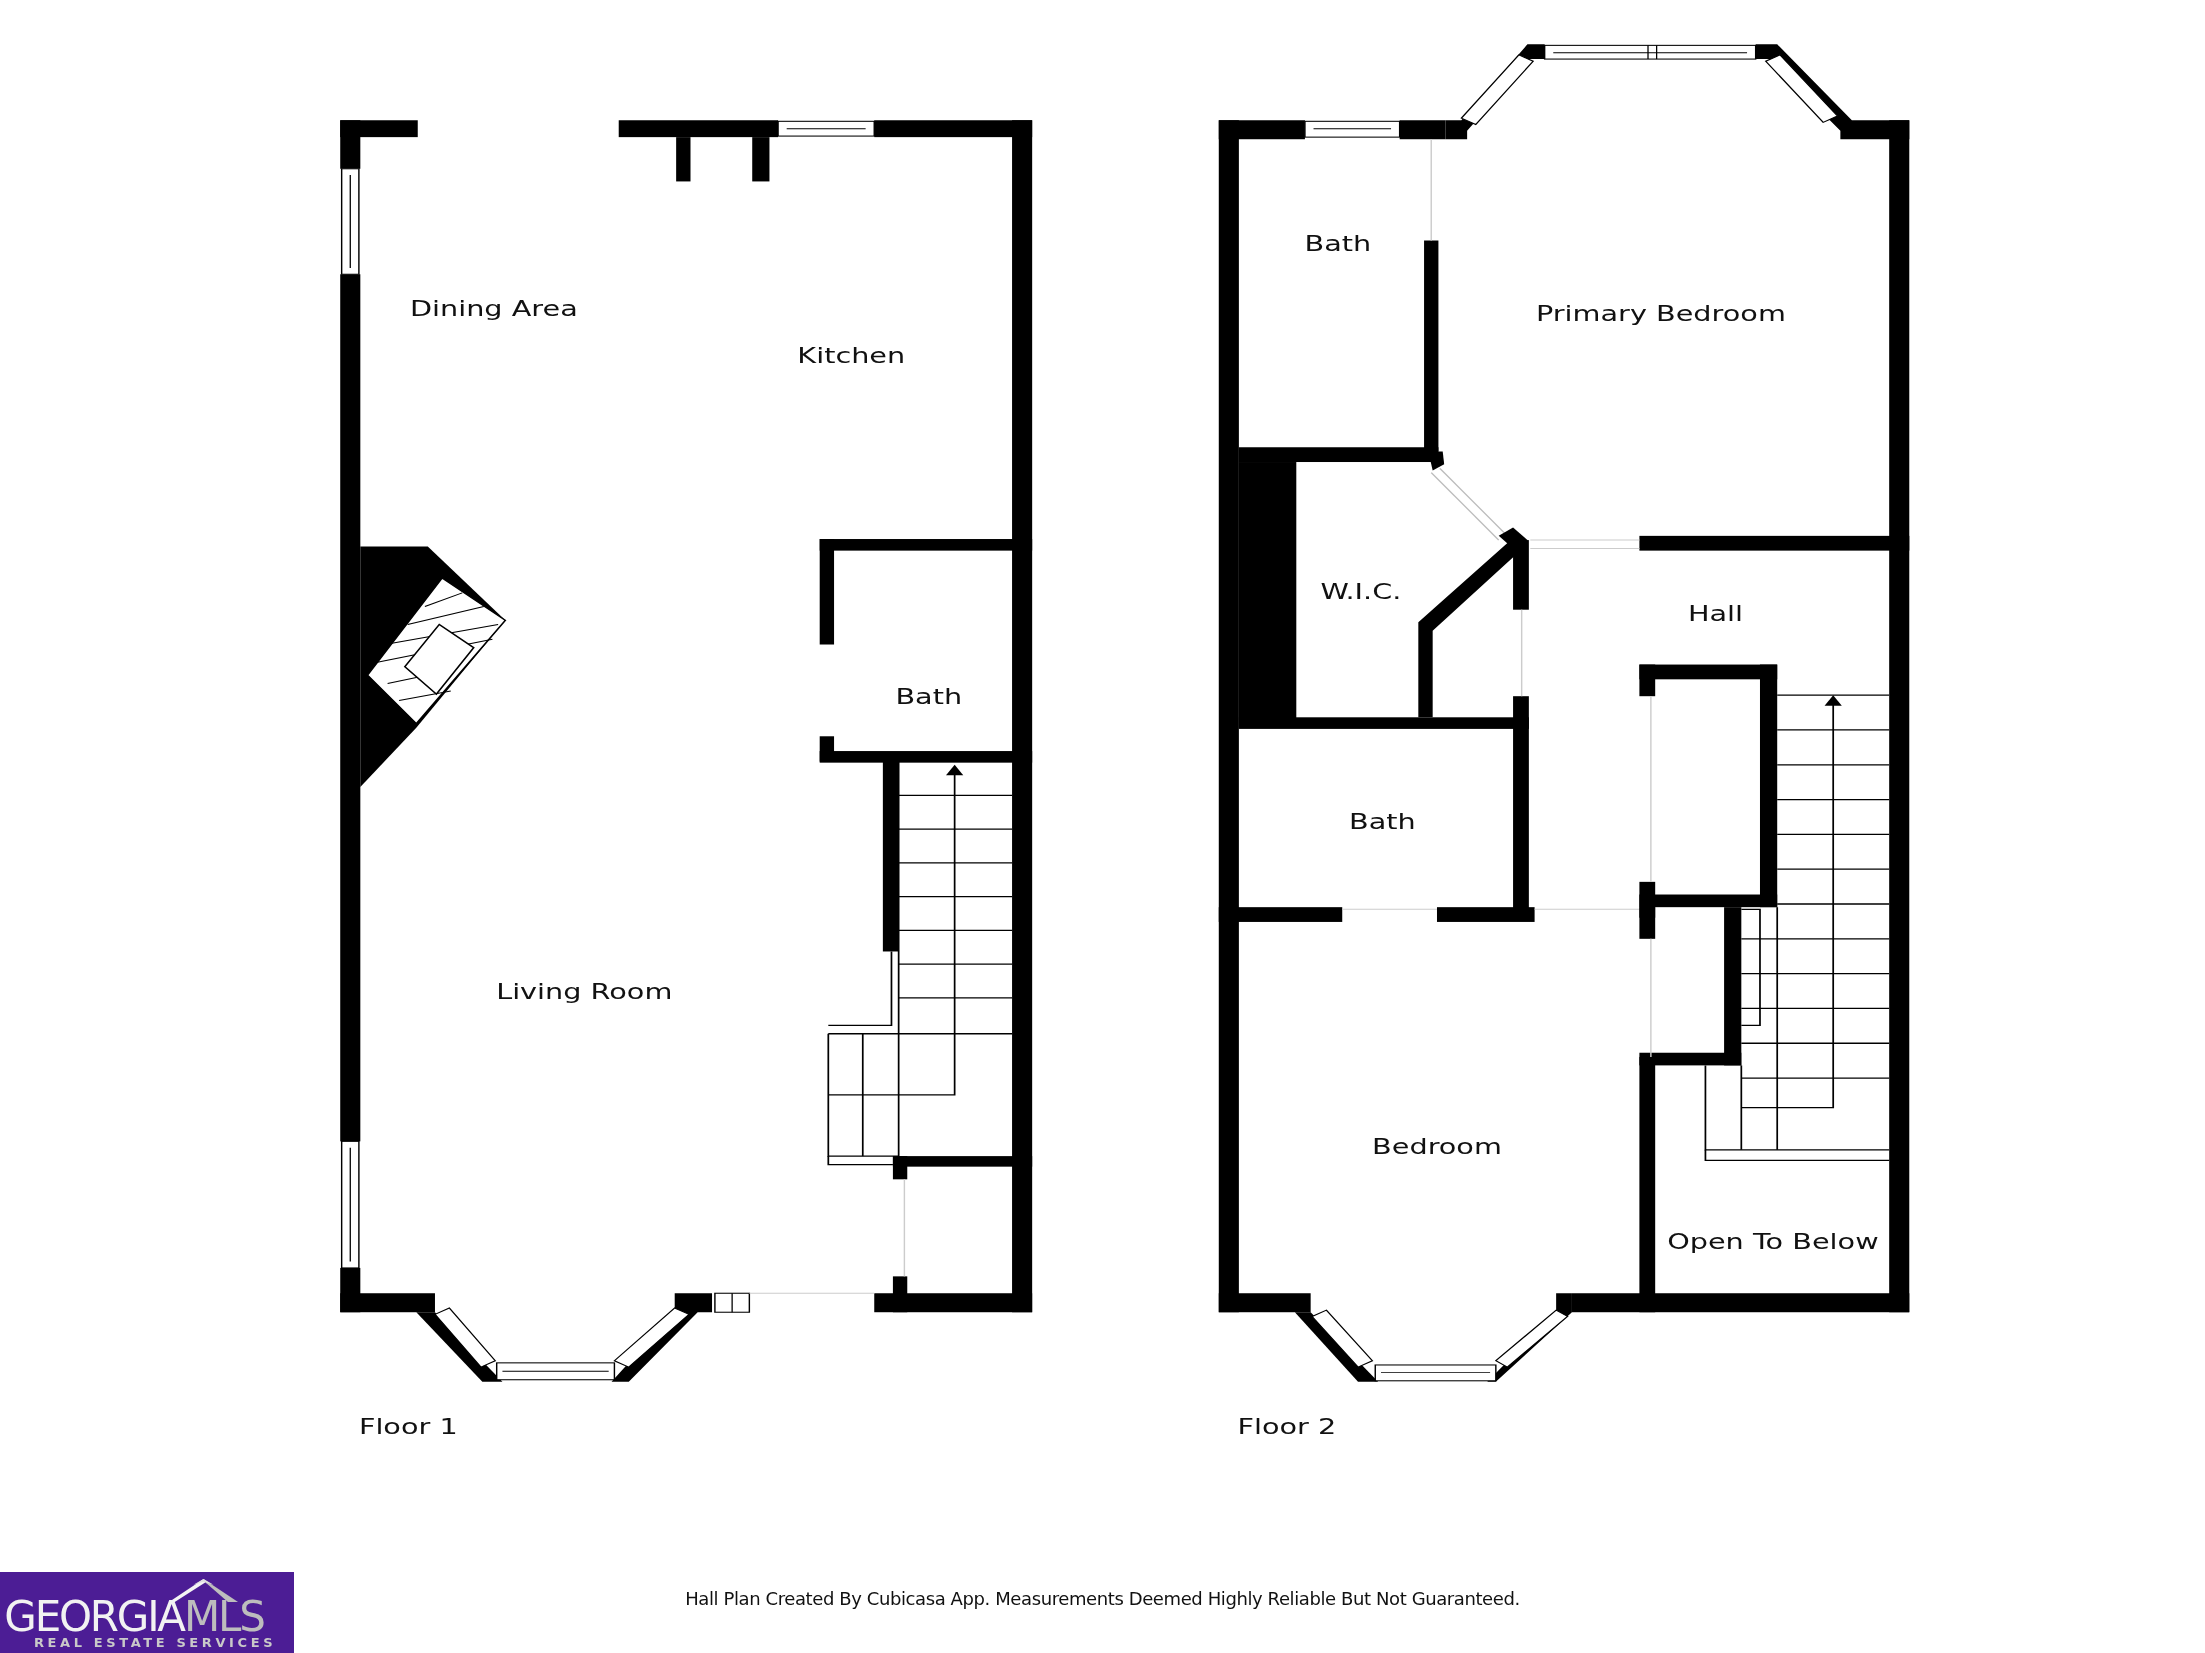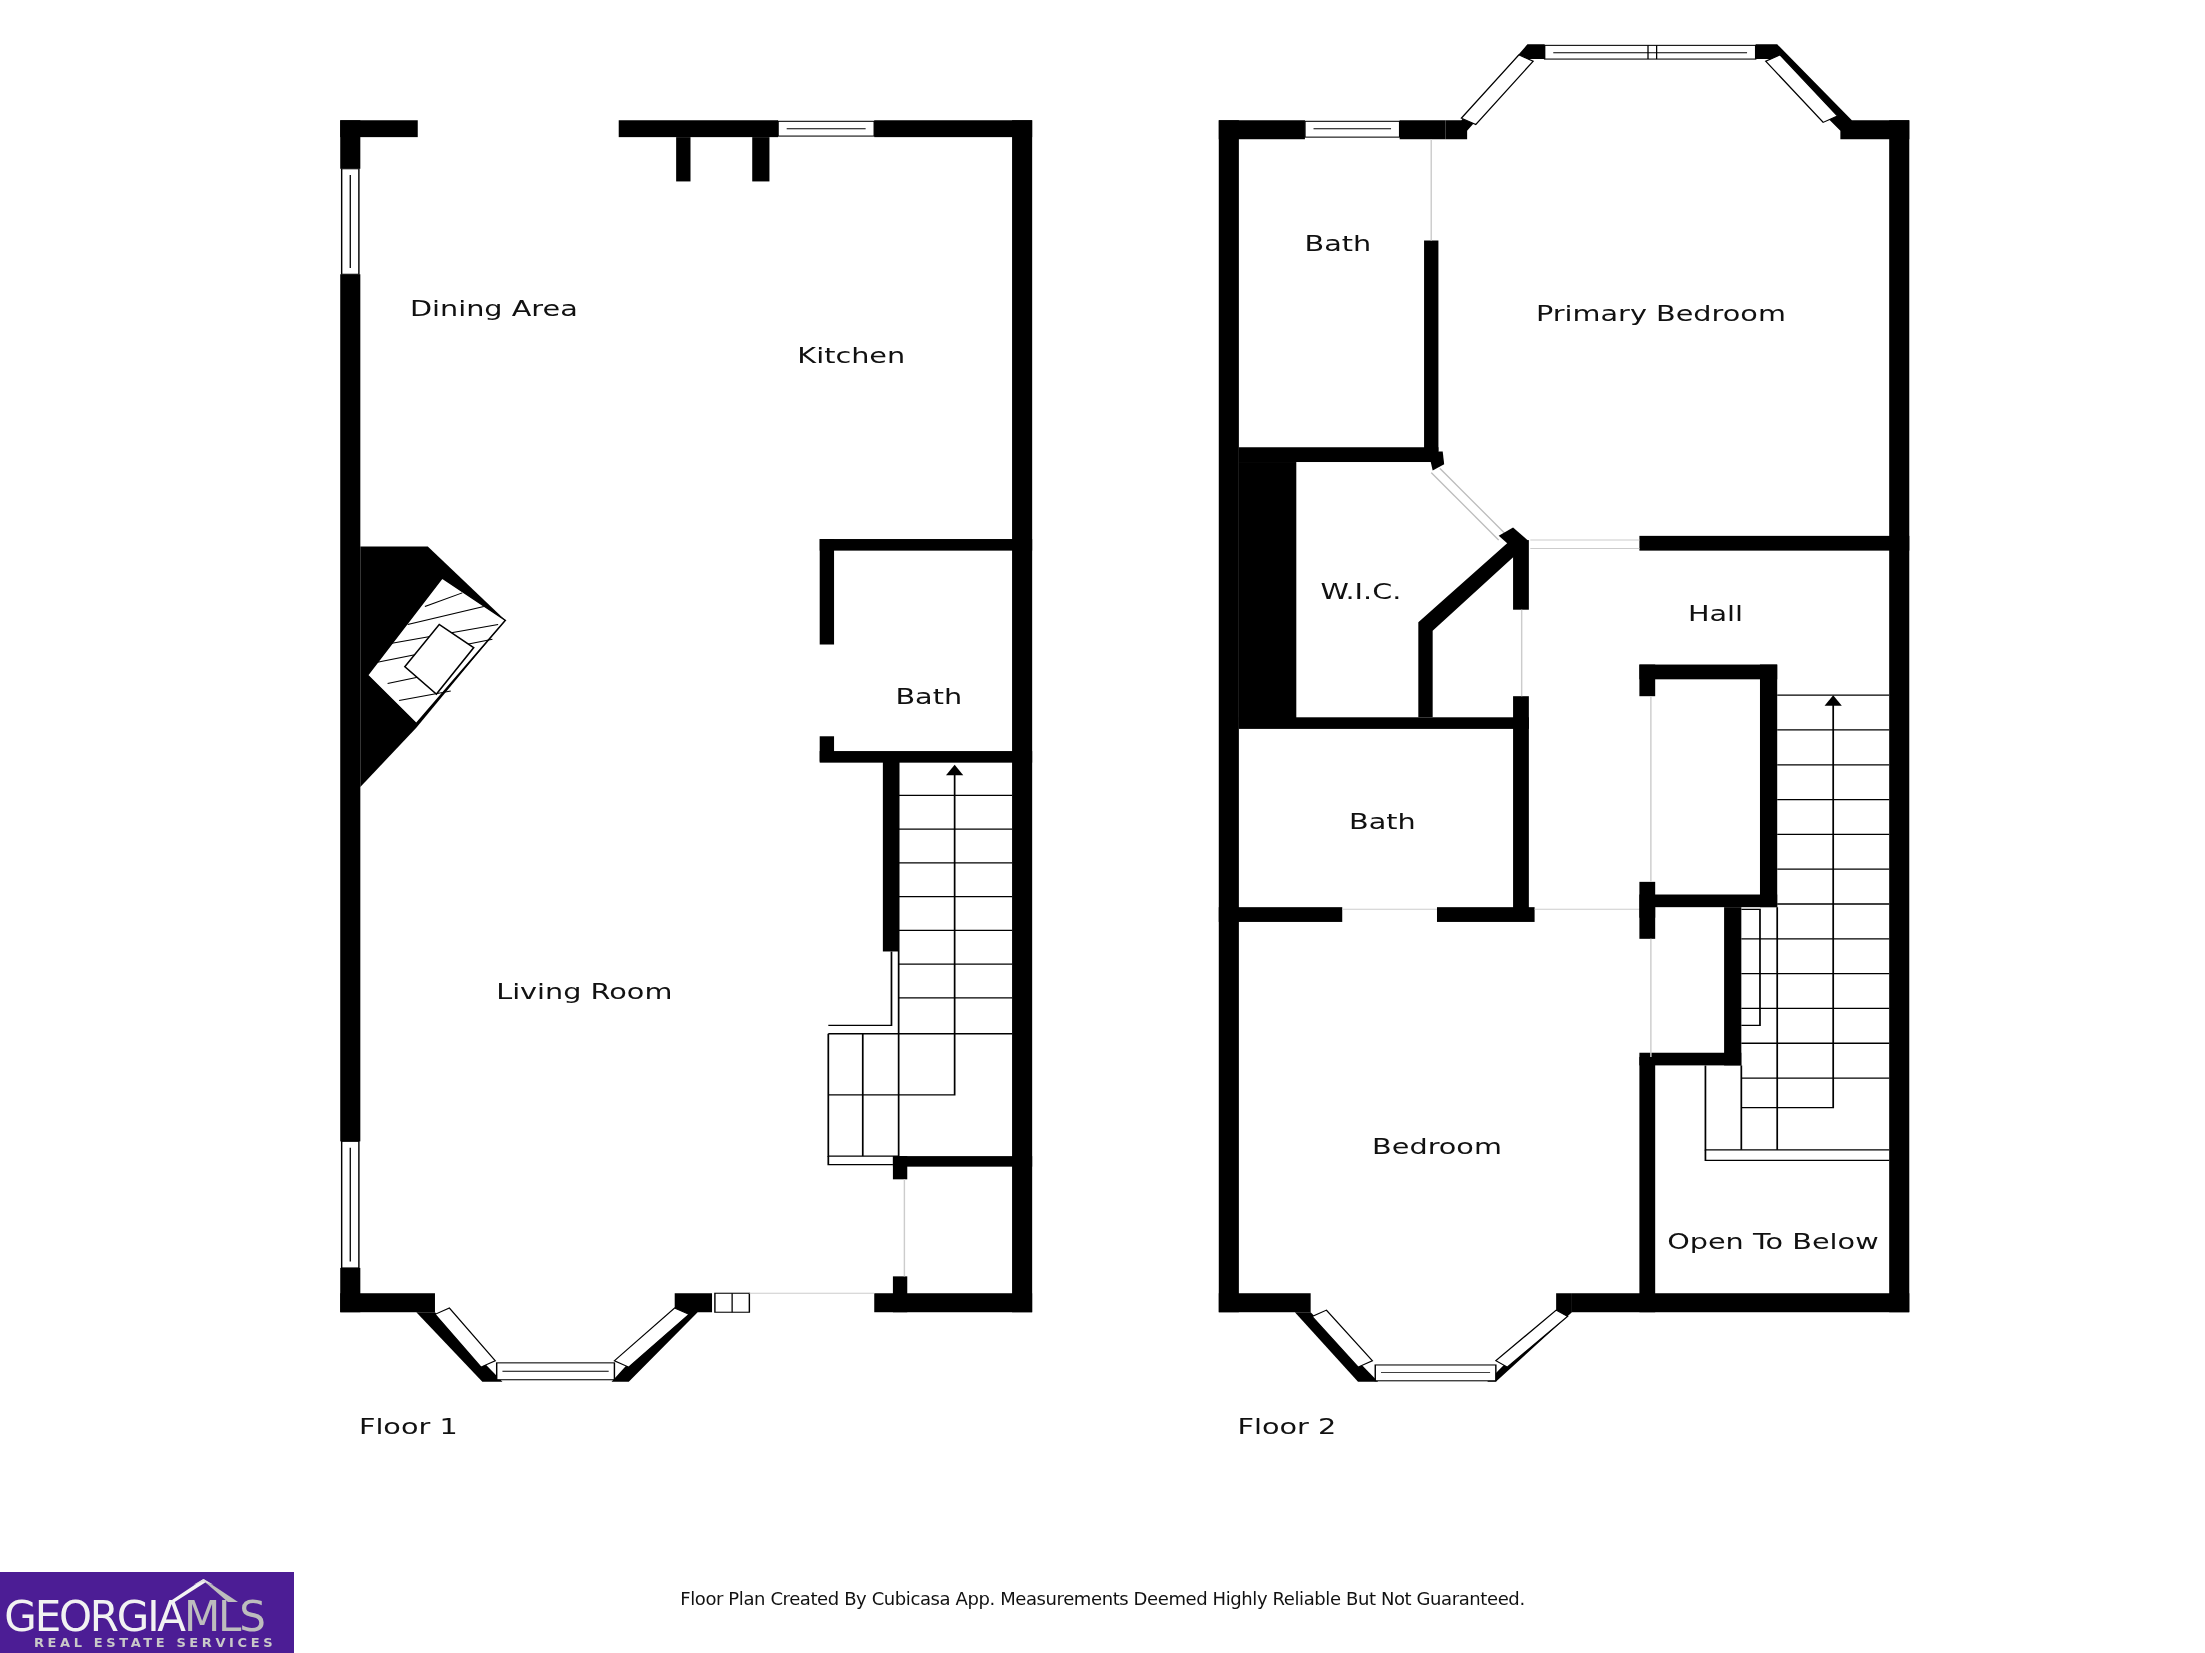--- a/index.html
+++ b/index.html
@@ -220,21 +220,21 @@
     <text class="room-label" x="1157" y="304">Primary Bedroom</text>
     <text class="room-label" x="948" y="568">W.I.C.</text>
     <text class="room-label" x="1195" y="589">Hall</text>
     <text class="room-label" x="963" y="786">Bath</text>
     <text class="room-label" x="1001" y="1094">Bedroom</text>
     <text class="room-label" x="1235" y="1184">Open To Below</text>
     <text class="floor-label" x="862" y="1359">Floor 2</text>
   </g>
 </svg>
 
-<div class="footer">Floor Plan Created By Cubicasa App. Measurements Deemed Highly Reliable But Not Guaranteed.</div>
+<div class="footer">Hall Plan Created By Cubicasa App. Measurements Deemed Highly Reliable But Not Guaranteed.</div>
 
 <div class="logo">
   <svg class="logo-roof" viewBox="0 0 96 36">
     <polygon points="0,36 48,4 52,8 8,36" fill="#f4f4f4"></polygon>
     <polygon points="48,4 96,36 82,36 52,10" fill="#bdbdbd"></polygon>
     <polygon points="34,12 48,4 62,12 48,8" fill="#e0e0e0"></polygon>
   </svg>
   <div class="logo-main"><span>GEORGIA</span><span class="mls">MLS</span></div>
   <div class="logo-sub">REAL ESTATE SERVICES</div>
 </div>

